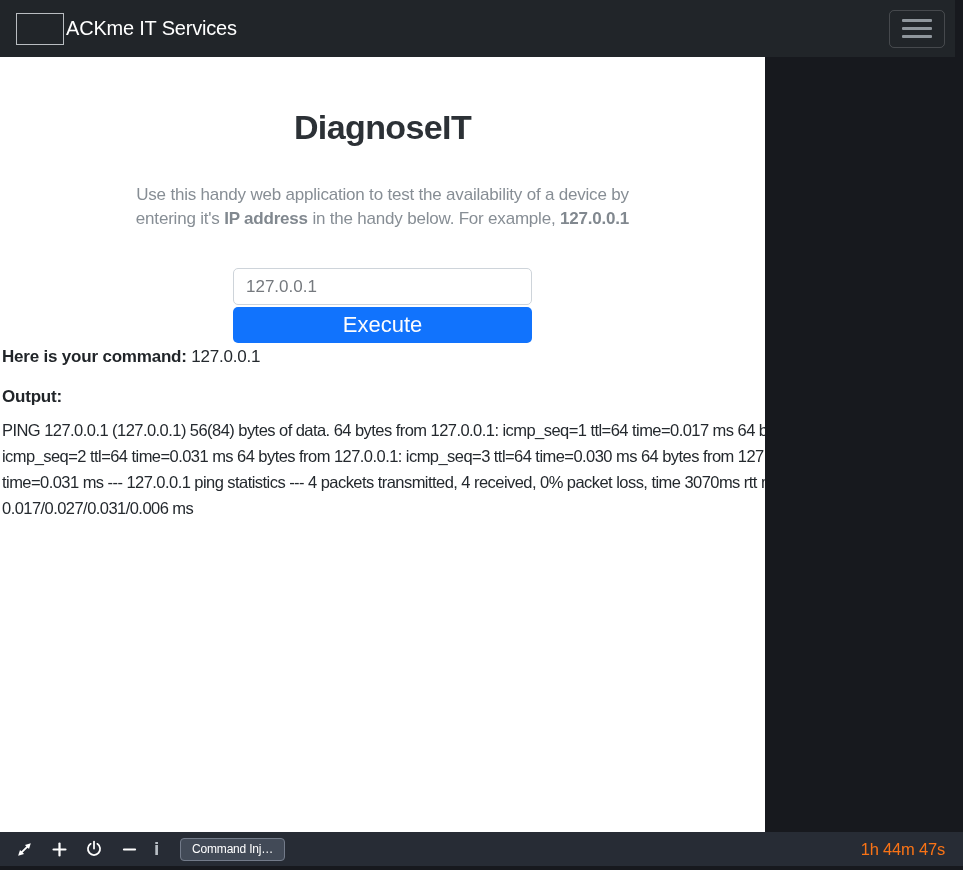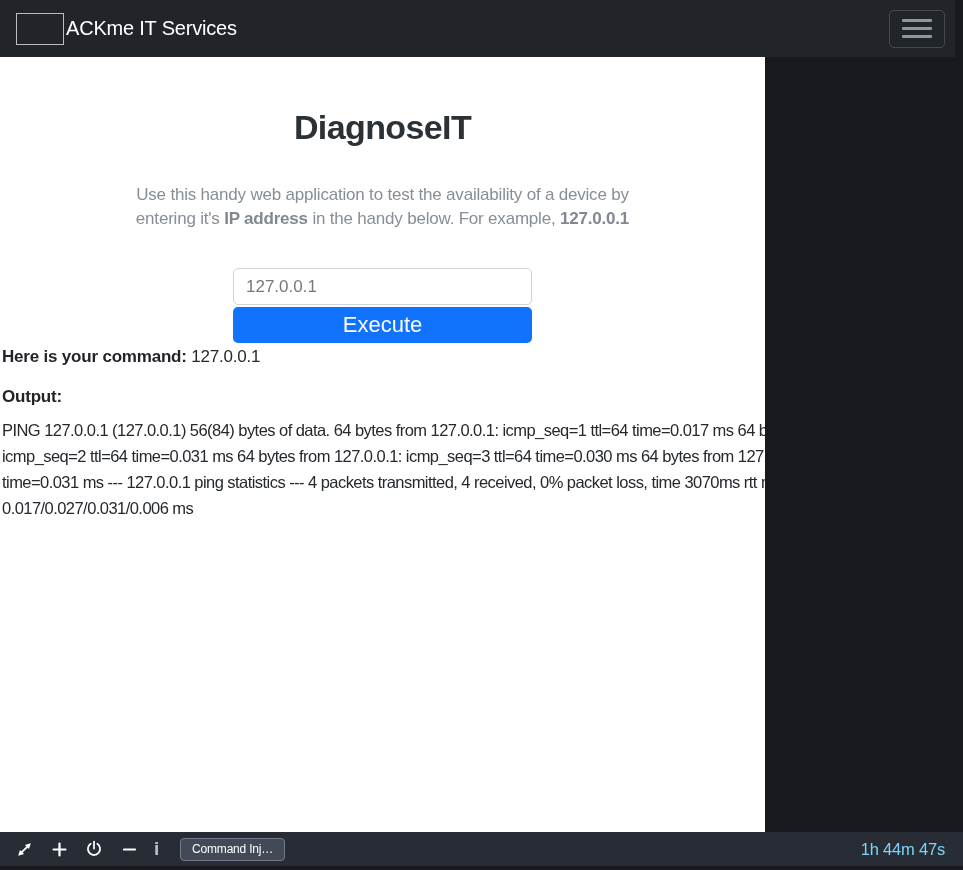--- a/index.html
+++ b/index.html
@@ -140,21 +140,21 @@
     background: #424a57;
     border: 1px solid #737b8a;
     border-radius: 4px;
     color: #ffffff;
     font-size: 12px;
     white-space: nowrap;
     cursor: pointer;
   }
   .timer {
     margin-left: auto;
-    color: #7dd3fc;
+    color: #f97316;
     font-size: 16.5px;
   }
 </style>
 </head>
 <body>
 
 <div class="navbar">
   <div class="brand">
     <span class="logo-box"></span>
     <span class="brand-text">ACKme IT Services</span>

